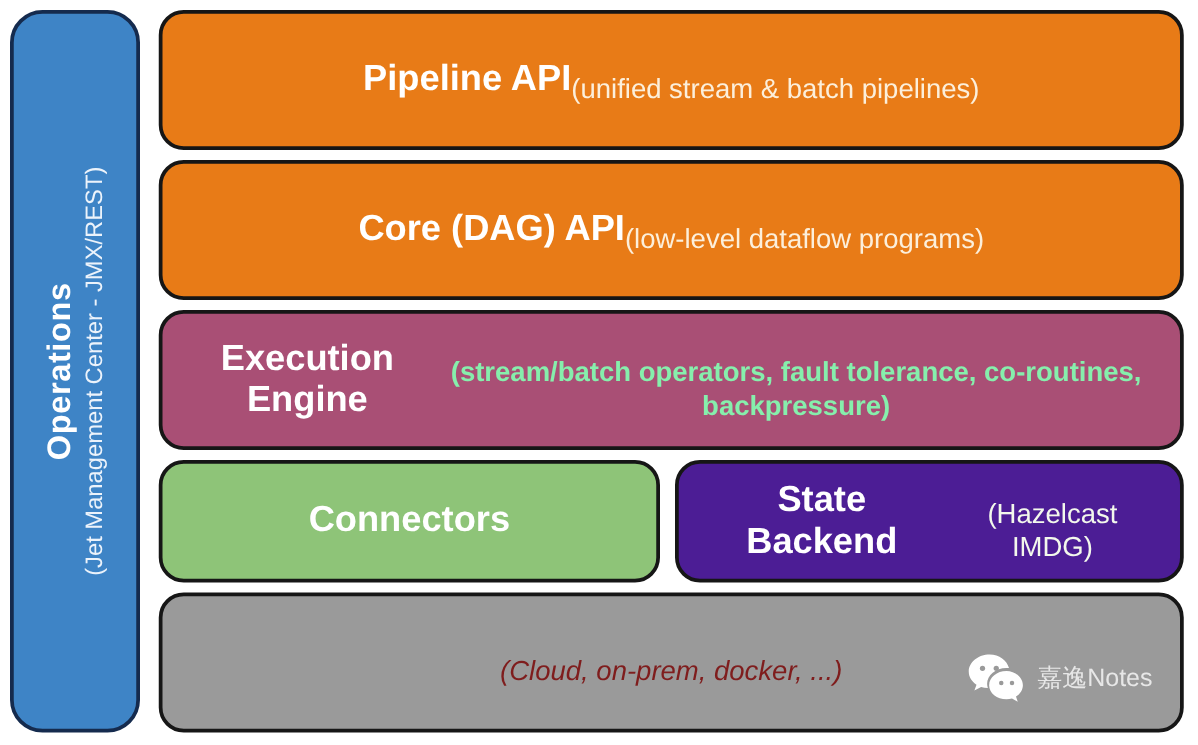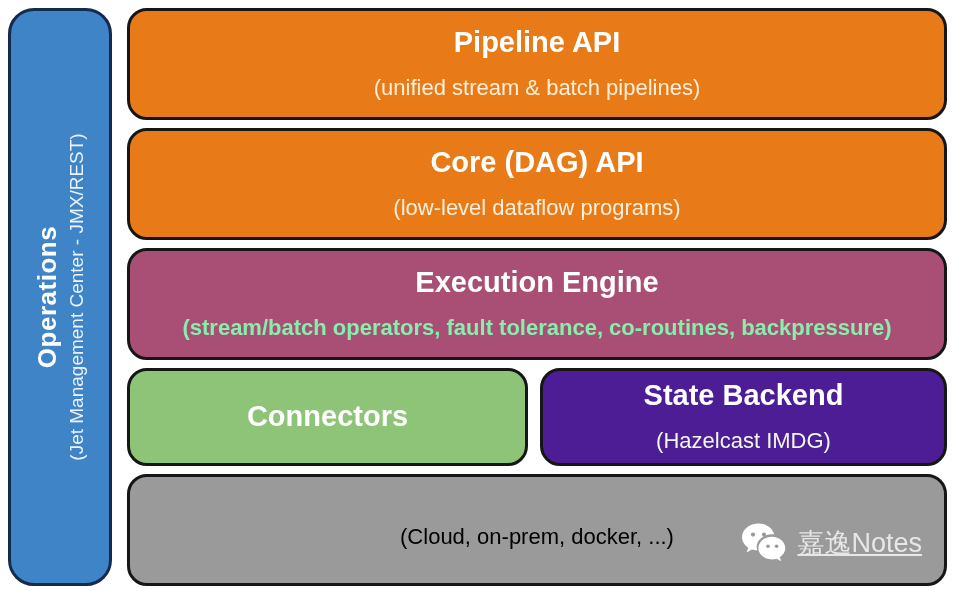--- a/index.html
+++ b/index.html
@@ -18,45 +18,45 @@
   .side-title { font-weight:bold; font-size:26px; color:#ffffff; letter-spacing:.5px; }
   .side-sub   { font-size:19px; color:#ecf3fb; margin-top:3px; }
 
   
   .stack {
     position:absolute; left:127px; top:8px; width:820px; height:578px;
     display:flex; flex-direction:column; gap:8px;
   }
   .layer {
     border:3px solid #161616; border-radius:20px; box-sizing:border-box;
-    flex:1; display:flex; flex-direction:column; align-items:center; justify-content:center;
+    flex:1; display:flex; flex-direction:row; align-items:center; justify-content:center;
     padding:4px 16px; text-align:center;
   }
   .layer h2 { margin:0; font-size:29px; font-weight:bold; color:#ffffff; line-height:1.15; }
   .layer p  { margin:15px 0 0; font-size:22px; line-height:1.22; }
 
   .tint-orange  p { color:#fcefdb; }
   .tint-magenta p { color:#86efac;font-weight:bold; }
   .tint-green   p { color:#f3f8ec; }
-  .tint-gray    p { color:#000000; }
+  .tint-gray    p { color:#7f1d1d;font-style:italic; }
 
   .row { display:flex; gap:12px; flex:1;align-items:flex-end; }
   .row .layer { flex:none; height:100%; }
   .half-left  { width:401px; }
   .half-right { width:407px; }
 
   .cluster { position:relative; }
 
   
   .watermark {
     position:absolute; right:22px; bottom:20px;
     display:flex; align-items:center; gap:9px;
   }
   .watermark svg { width:48px; height:41px; display:block; }
-  .watermark-label { font-size:27px; color:#e7e7e7;text-decoration:underline; }
+  .watermark-label { font-size:20px; color:#e7e7e7; }
 </style>
 </head>
 <body>
 
 <div class="canvas">
 
   <aside class="sidebar" style="background-color: rgb(62, 132, 198);">
     <div class="rot">
       <div class="side-title">Operations</div>
       <div class="side-sub">(Jet Management Center - JMX/REST)</div>

